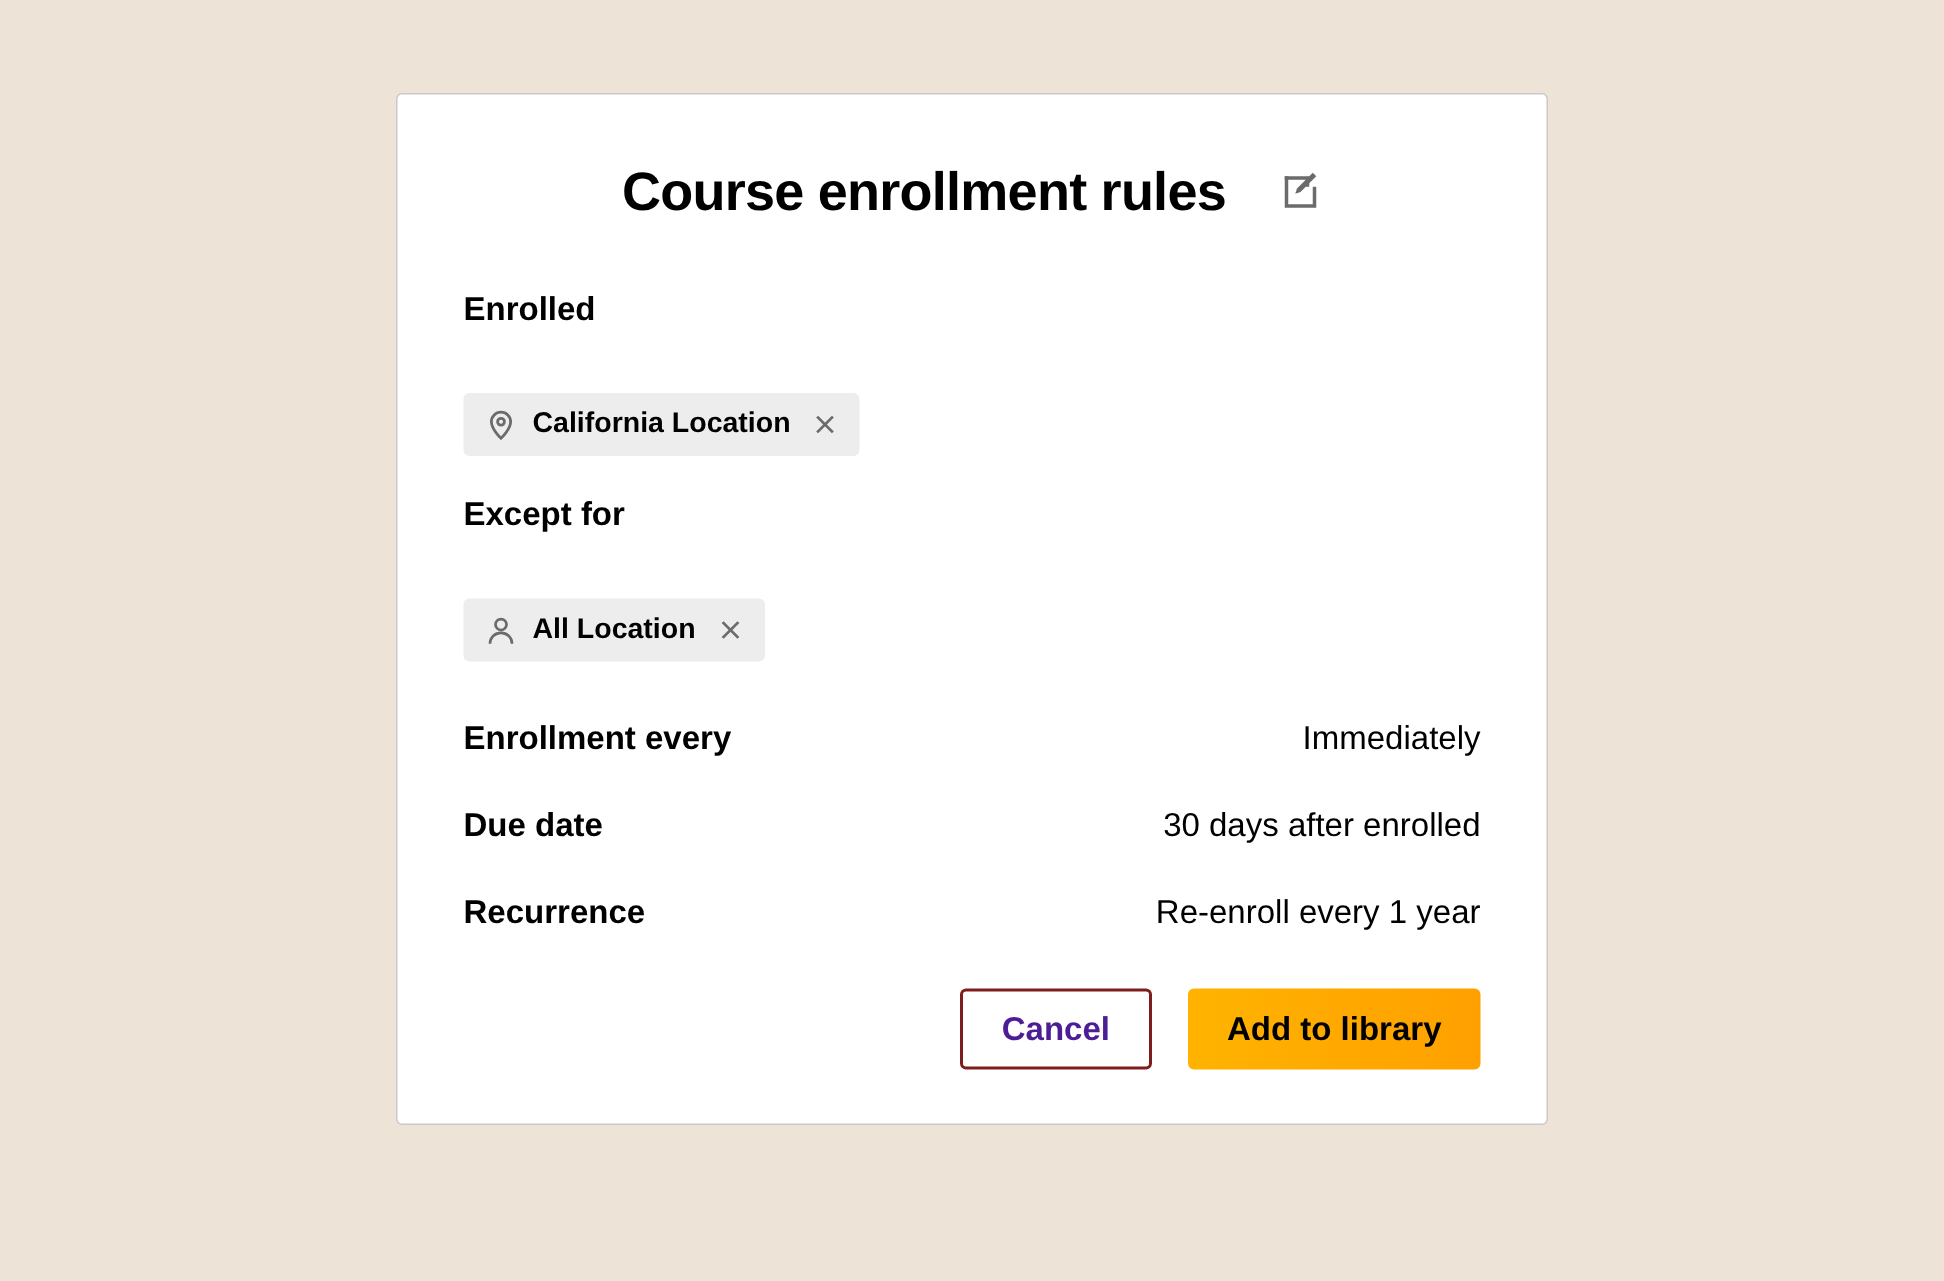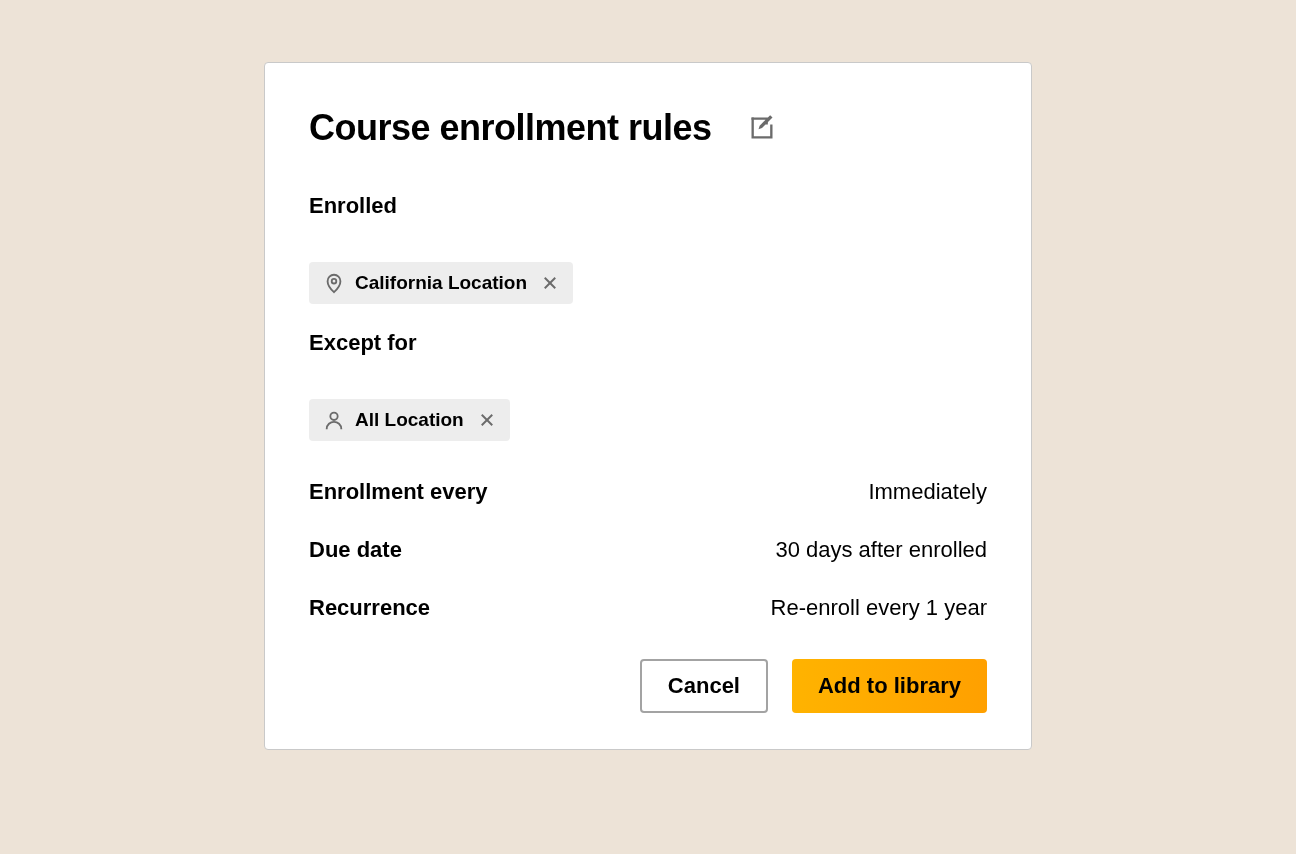--- a/index.html
+++ b/index.html
@@ -15,21 +15,21 @@
       left: 264px;
       top: 62px;
       width: 768px;
       background: #fff;
       border: 1px solid #c9c9c9;
       border-radius: 4px;
       padding: 44px 44px 36px 44px;
     }
     .card-header {
       display: flex;
-      justify-content: flex-start;
+      justify-content: center;
       align-items: center;
       margin-bottom: 44px;
       gap: 36px;
     }
     .title {
       font-size: 36px;
       font-weight: 700;
       letter-spacing: -0.5px;
       color: #000;
     }
@@ -103,22 +103,22 @@
     .btn {
       font-size: 22px;
       font-weight: 700;
       padding: 12px 26px;
       border-radius: 4px;
       cursor: pointer;
       border: none;
     }
     .btn-secondary {
       background: #fff;
-      color: #000000;
-      border: 2px solid #a3a3a3;
+      color: #4c1d95;
+      border: 2px solid #7f1d1d;
     }
     .btn-primary {
       background: linear-gradient(90deg, #ffb300, #ffa000);
       color: #000;
     }
   </style>
 </head>
 <body>
 
 <div class="card">

